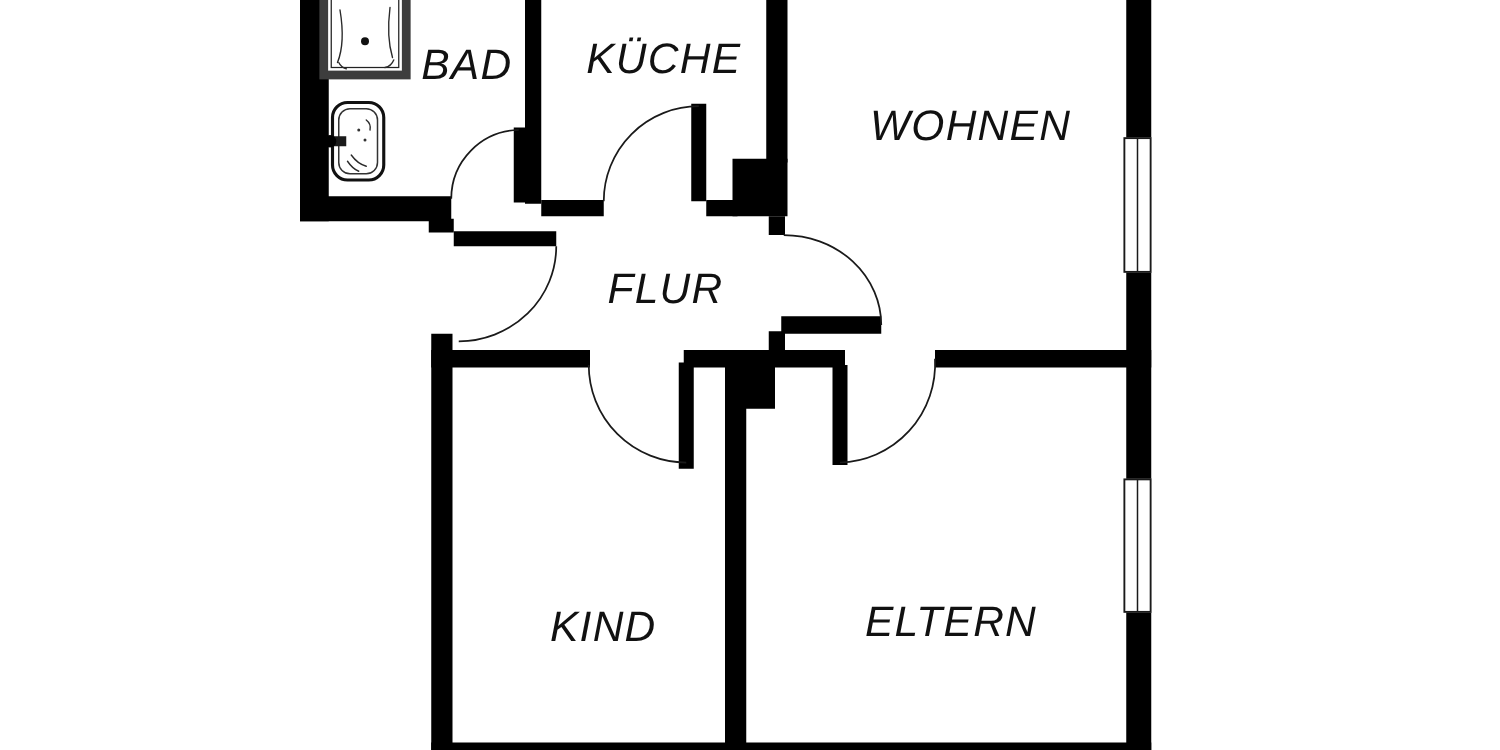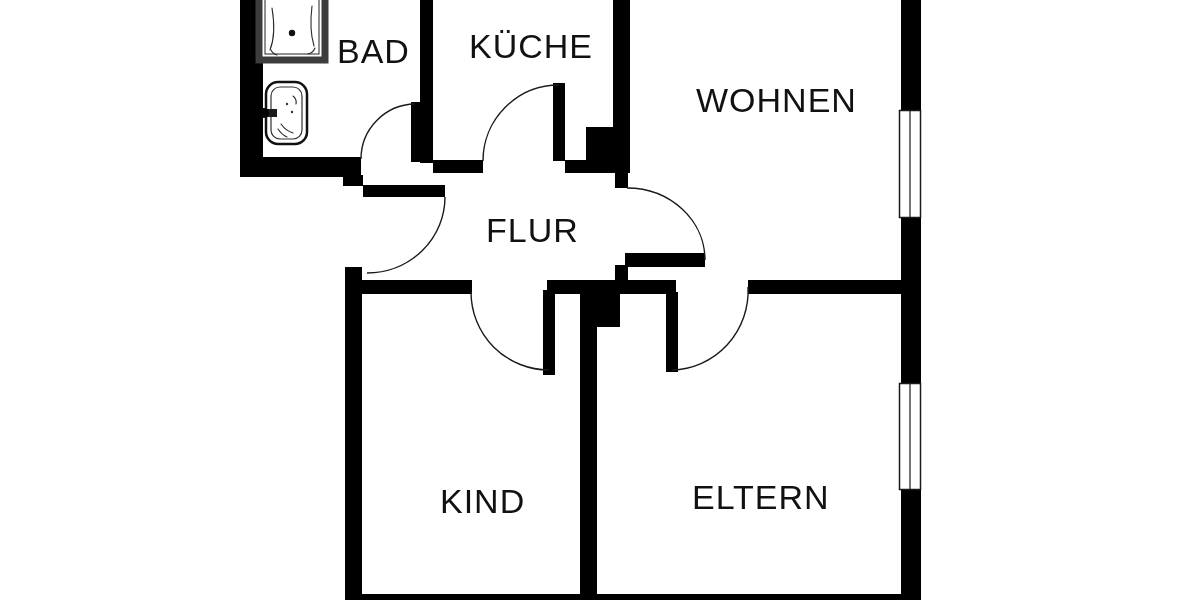--- a/index.html
+++ b/index.html
@@ -5,20 +5,21 @@
   html,body{margin:0;padding:0;}
   body{
     width:1200px;height:600px;
     background:var(--background,#fff);
     font-family:"Liberation Sans", sans-serif;
     overflow:hidden;
   }
   .plan{
     position:relative;width:1200px;height:600px;
     background:var(--background,#fff);
+    font-style:italic;
   }
   .plan svg{position:absolute;left:0;top:0;display:block;}
   .wall{fill:var(--wall,#000000);stroke:none;}
   .door-leaf{fill:var(--wall,#000000);stroke:none;}
   .arc{fill:none;stroke:var(--line,#1a1a1a);stroke-width:1.4;}
   .win-frame{fill:var(--background,#ffffff);stroke:var(--line,#1a1a1a);stroke-width:1.5;}
   .win-line{stroke:var(--line,#1a1a1a);stroke-width:1.2;}
   .room-label{
     fill:var(--label,#111111);
     font-family:"Liberation Sans", sans-serif;

